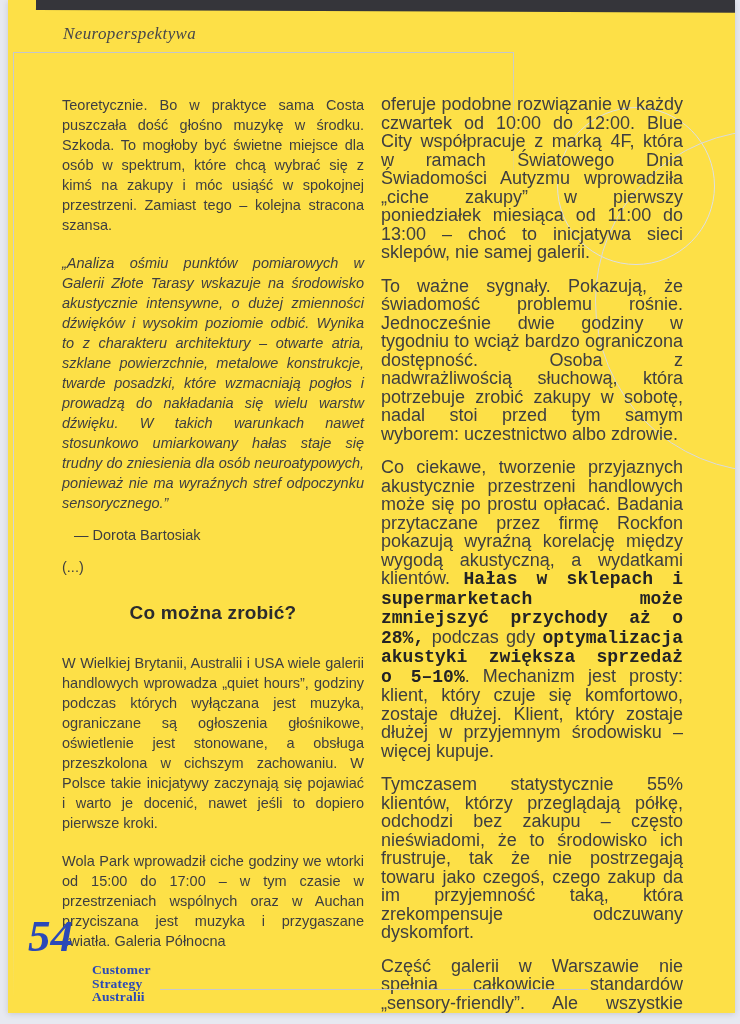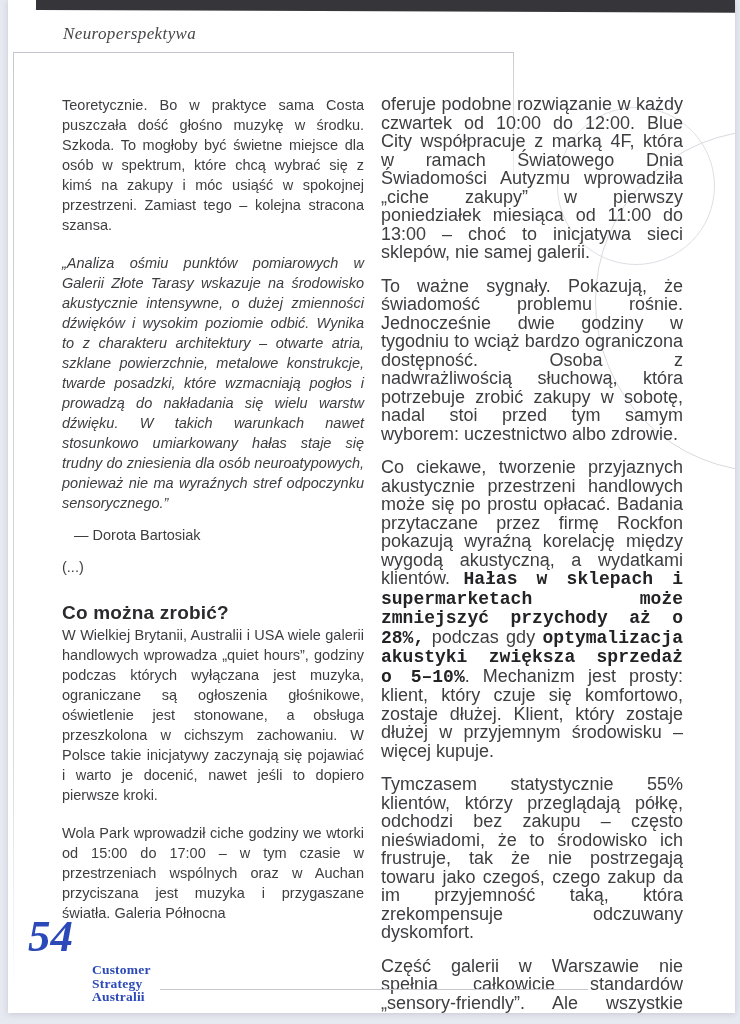--- a/index.html
+++ b/index.html
@@ -3,21 +3,21 @@
 <meta charset="utf-8">
 <style>
   html,body { margin:0; padding:0; }
   body {
     width:740px; height:1024px; position:relative; overflow:hidden;
     background:#e7e9f1;
     font-family:"Liberation Sans", sans-serif;
   }
   .page {
     position:absolute; left:8px; top:0; width:727px; height:1013px;
-    background:#ffffff; overflow:hidden;
+    background:#fde047; overflow:hidden;
     box-shadow:0 1px 6px rgba(50,55,80,0.18);
   }
   .top-band {
     position:absolute; top:-4px; left:28px; right:-10px; height:14px;
     background:#35353a; transform:rotate(0.22deg); transform-origin:left center;
   }
   .deco-circle { position:absolute; border:1px solid #dddfe4; border-radius:50%; }
   .deco-circle.small { left:549px; top:107px; width:156px; height:156px; }
   .deco-circle.large { left:587px; top:130px; width:340px; height:340px; border-color:#d8dadf; }
   .frame-top   { position:absolute; left:5px; top:52px; width:500px; height:1px; background:#c3c6cc; }
@@ -34,21 +34,21 @@
   .col { flex:1; text-align:justify; color:#3e3e41; }
   .col-left  { font-size:14.5px; line-height:20px; }
   .col-right { font-size:18px;  line-height:18.5px; }
   .col p { margin:0 0 18px; }
   .col-right p { margin:0 0 15px; }
   p.quote { font-style:italic; margin-bottom:0; }
   p.quote-attribution { margin:12px; }
   p.quote-ellipsis { margin:0 0 26px; }
   .section-heading {
     font-size:19px; font-weight:700; color:#2b2b2e;
-    margin:0 0 2px; text-align:left; letter-spacing:0.2px;
+    margin:0 0 30px; text-align:center; letter-spacing:0.2px;
   }
   .col b, .col strong, .bold-seg { font-weight:700; color:#232326;font-family:Liberation Mono, monospace; }
   .page-number {
     position:absolute; left:20px; top:910px;
     font-family:Liberation Serif, serif; font-style:italic; font-weight:700;
     font-size:45px; color:#2b49b8;
   }
   .brand-block {
     position:absolute; left:84px; top:963px;
     font-family:"Liberation Serif", serif; font-weight:700;

